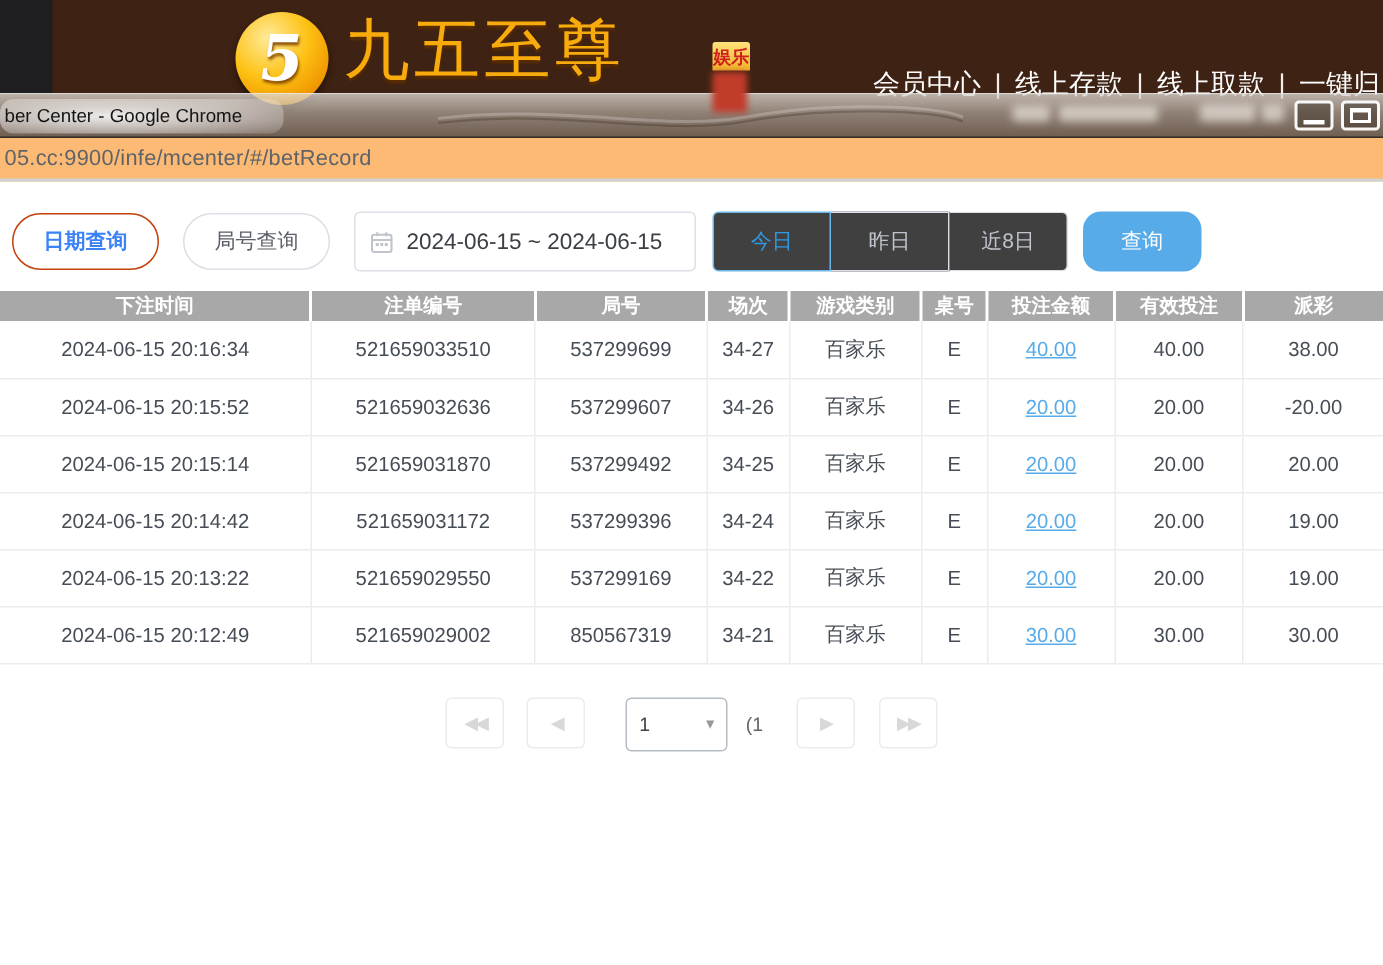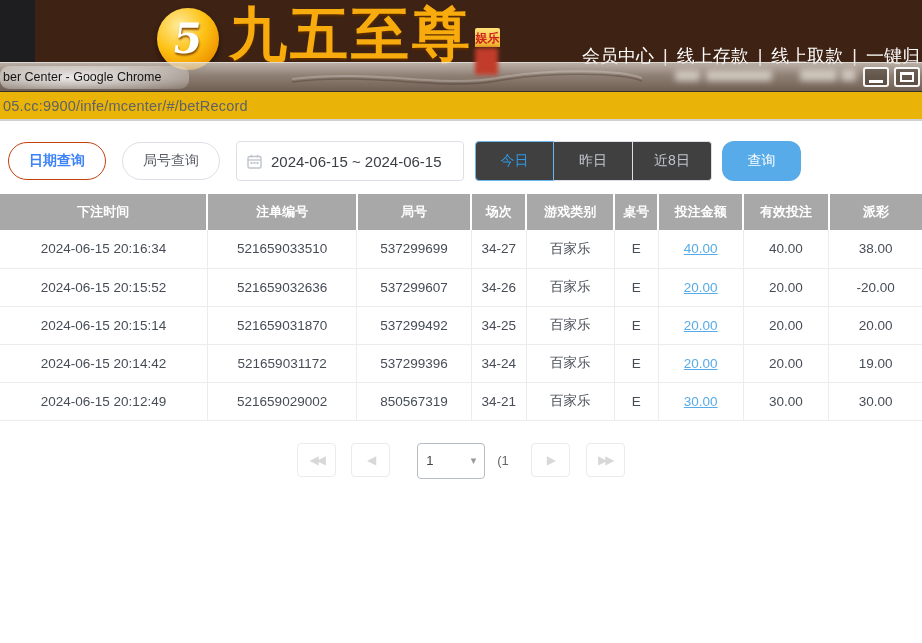--- a/index.html
+++ b/index.html
@@ -8,21 +8,21 @@
 
   
   .site-header { position:absolute; top:0; left:0; width:922px; height:92px; background:#3e2213; }
   .black-strip { position:absolute; left:0; top:0; width:35px; height:62px; background:#1e1e20; }
   .logo { position:absolute; left:157px; top:8px; display:flex; align-items:flex-start; z-index:1; }
   .logo-circle { width:62px; height:62px; border-radius:50%;
      background:radial-gradient(circle at 35% 28%, #ffeb9a 0%, #fdc113 45%, #ef9400 78%, #d87d00 100%);
      box-shadow:0 3px 5px rgba(0,0,0,0.45); display:flex; align-items:center; justify-content:center; }
   .logo-five { font-family:"DejaVu Serif",serif; font-size:42px; font-weight:bold; color:#fff;
      text-shadow:1px 2px 2px #8a4d00; transform:skewX(-8deg); line-height:1; }
-  .logo-title { margin-left:10px; font-size:58px; line-height:52px; font-weight:bold; letter-spacing:3px;
+  .logo-title { margin-left:10px; font-size:44px; line-height:52px; font-weight:normal; letter-spacing:3px;
      color:#f7ab0c; text-shadow:0 2px 2px #5d2d00; }
   .badge { position:absolute; left:437px; top:28px; width:33px; z-index:3;padding-left:38px; }
   .badge-top { background:linear-gradient(180deg,#ffe27a,#efb227); color:#cf1f1f; font-size:12px; font-weight:bold;
      text-align:center; line-height:14px; padding:3px 0 2px; border-radius:2px 2px 0 0; width:25px; word-break:break-all; }
   .badge-bottom { height:27px; width:23px; margin:1px auto 0; background:#c23c2b; filter:blur(2px); }
   .site-nav { position:absolute; right:2px; top:44px; z-index:1; font-size:18px; color:#fdfdfd; white-space:nowrap; }
   .site-nav .sep { margin:0 9px; color:rgba(255,255,255,0.92); }
   .site-nav .nav-link { color:#fdfdfd; text-decoration:none; }
 
   
@@ -40,21 +40,21 @@
   .bb4 { left:841px; top:69px; width:15px; height:12px; }
   .win-btn { position:absolute; top:67px; width:26px; height:20px; z-index:4; border:2px solid #f7f7f7;
      border-radius:3px; background:rgba(66,54,44,0.55); }
   .win-btn.min { left:863px; }
   .win-btn.max { left:894px; }
   .win-btn.min::after { content:""; position:absolute; left:4px; right:4px; bottom:2px; height:3px; background:#fff; }
   .win-btn.max::after { content:""; position:absolute; left:4px; top:3px; right:4px; bottom:3px;
      border:2px solid #fff; border-top-width:3px; }
 
   
-  .urlbar { position:absolute; top:92px; left:0; width:922px; height:29px; z-index:5; background:#eab308;
+  .urlbar { position:absolute; top:92px; left:0; width:922px; height:29px; z-index:5; background:#fdba74;
      border-bottom:2px solid #cfd1d2; display:flex; align-items:center; }
   .url-text { font-size:14.5px; color:#5f6368; padding-left:3px; letter-spacing:0.2px; }
 
   
   .content { position:absolute; top:121px; left:0; width:922px; background:#fff; }
   .filter-row { display:flex; align-items:center; margin:20px 0 0 8px; }
   .pill-btn { height:38px; padding:0 20px; border-radius:19px; background:#fff; font-size:14px;
      display:flex; align-items:center; cursor:pointer; }
   .pill-btn.active { border:1px solid #c2410c; color:#3b82f6; font-weight:bold; }
   .pill-btn.inactive { border:1px solid #dcdfe6; color:#5a5e66; margin-left:16px; }
@@ -73,21 +73,21 @@
   table { border-collapse:collapse; table-layout:fixed; width:922px; }
   .summary-table { margin-top:23px; }
   .summary-table th { height:37px; background:#f2f2f2; font-size:14px; font-weight:normal; color:#333;
      text-align:center; border-left:1px solid #e2e2e2; }
   .summary-table th:first-child { border-left:none; }
   .summary-table td { height:41px; font-size:15px; color:#333; text-align:center;
      border-left:1px solid #e2e2e2; border-bottom:1px solid #e2e2e2; }
   .summary-table td:first-child { border-left:none; }
 
   .bet-table { margin-top:13px; }
-  .bet-table th { height:36px; background:#a8a8a8; color:#fff; font-size:13px; font-weight:bold;
+  .bet-table th { height:20px; background:#a8a8a8; color:#fff; font-size:13px; font-weight:bold;
      text-align:center; border-right:2px solid #fff; }
   .bet-table th:last-child { border-right:none; }
   .bet-table td { height:38px; font-size:13.5px; color:#474d56; text-align:center;
      border-bottom:1px solid #ececec; border-right:1px solid #ececec; background:#fff; }
   .bet-table td:last-child { border-right:none; }
   .bet-link { color:#57abe8; text-decoration:underline; cursor:pointer; }
   .neg { color:#f25b5b; }
 
   .pagination { display:flex; align-items:flex-start; justify-content:center; margin-top:22px; }
   .page-btn { width:39px; height:34px; border:1px solid #ebebeb; border-radius:4px; background:#fff;
@@ -228,20 +228,31 @@
         <td>521659031172</td>
         <td>537299396</td>
         <td>34-24</td>
         <td>百家乐</td>
         <td>E</td>
         <td><span class="bet-link">20.00</span></td>
         <td>20.00</td>
         <td>19.00</td>
       </tr>
       <tr>
+        <td>2024-06-15 20:13:22</td>
+        <td>521659029550</td>
+        <td>537299169</td>
+        <td>34-22</td>
+        <td>百家乐</td>
+        <td>E</td>
+        <td><span class="bet-link">20.00</span></td>
+        <td>20.00</td>
+        <td>19.00</td>
+      </tr>
+      <tr>
         <td>2024-06-15 20:12:49</td>
         <td>521659029002</td>
         <td>850567319</td>
         <td>34-21</td>
         <td>百家乐</td>
         <td>E</td>
         <td><span class="bet-link">30.00</span></td>
         <td>30.00</td>
         <td>30.00</td>
       </tr>

